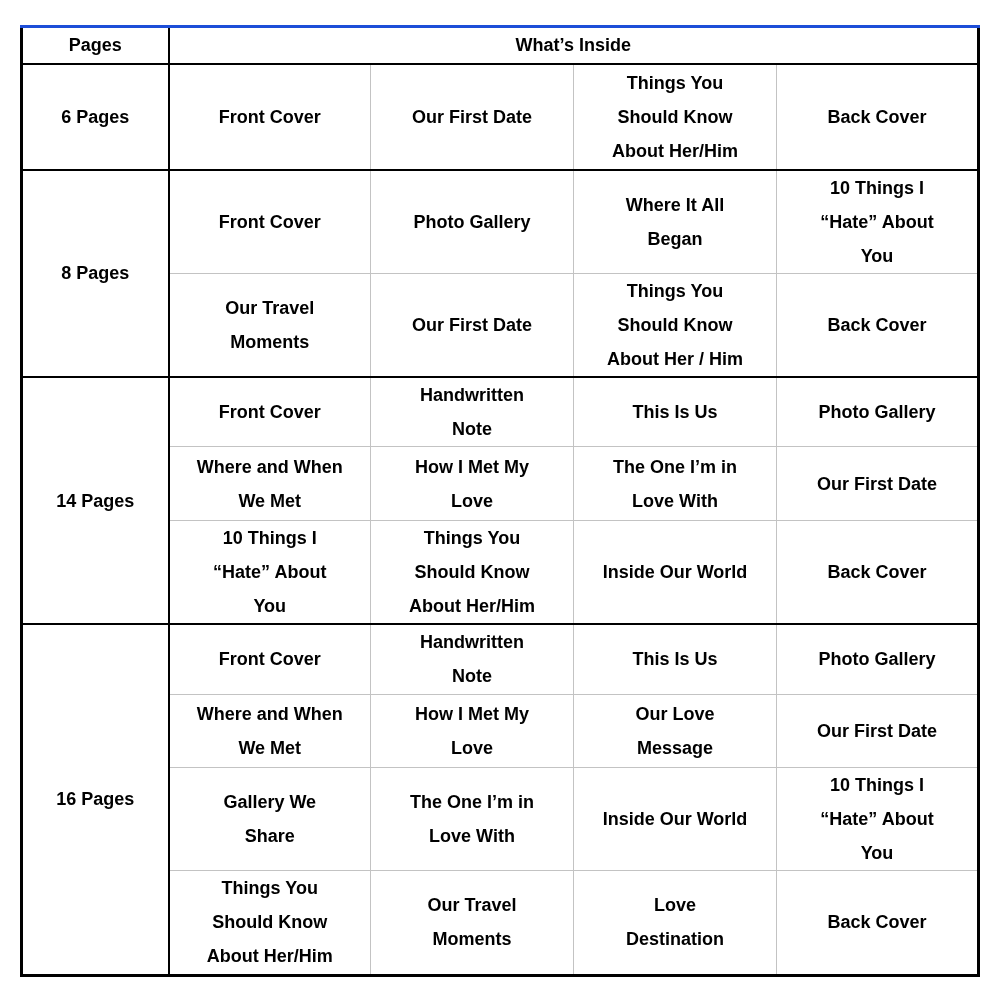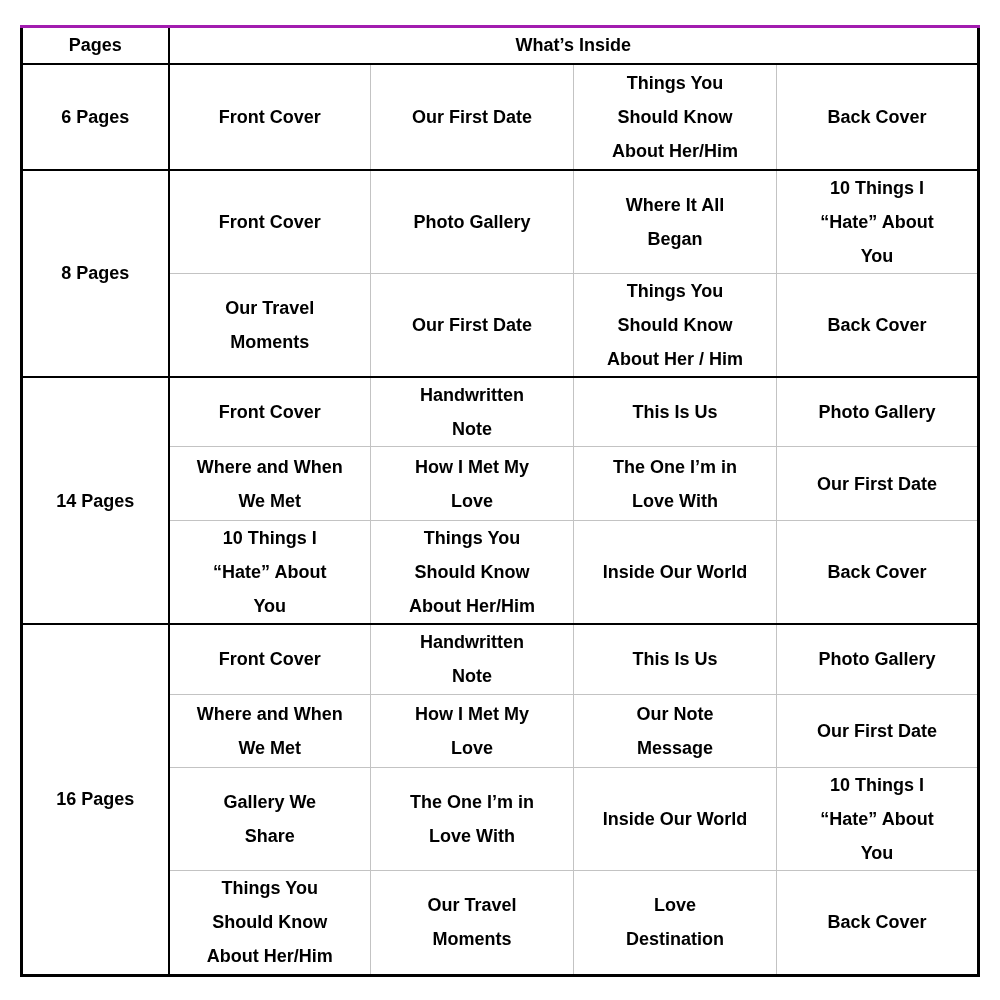--- a/index.html
+++ b/index.html
@@ -31,21 +31,21 @@
     font-size: 18px;
     line-height: 34px;
     color: #000000;
     white-space: pre-line;
     padding: 0 6px;
     overflow: hidden;
   }
   
   .pages-table tr.header-row th {
     border-bottom: 2px solid #000000;
-    border-top: 3px solid #a21caf;
+    border-top: 3px solid #1d4ed8;
     margin-top: 20px;
   }
   
   .label-col {
     border-right: 2px solid #000000 !important;
     border-left: 3px solid #000000 !important;
   }
   
   .group-start th, .group-start td {
     border-top: 2px solid #000000;
@@ -145,21 +145,21 @@
       <td>Handwritten
 Note</td>
       <td>This Is Us</td>
       <td>Photo Gallery</td>
     </tr>
     <tr class="h73">
       <td>Where and When
 We Met</td>
       <td>How I Met My
 Love</td>
-      <td>Our Note
+      <td>Our Love
 Message</td>
       <td>Our First Date</td>
     </tr>
     <tr class="h103">
       <td>Gallery We
 Share</td>
       <td>The One I’m in
 Love With</td>
       <td>Inside Our World</td>
       <td>10 Things I

